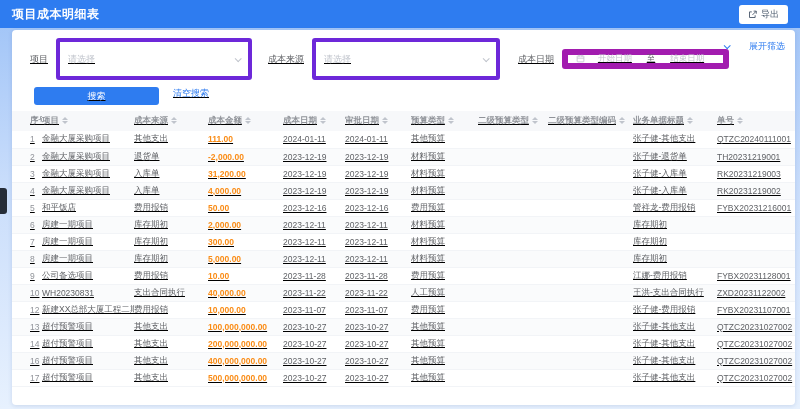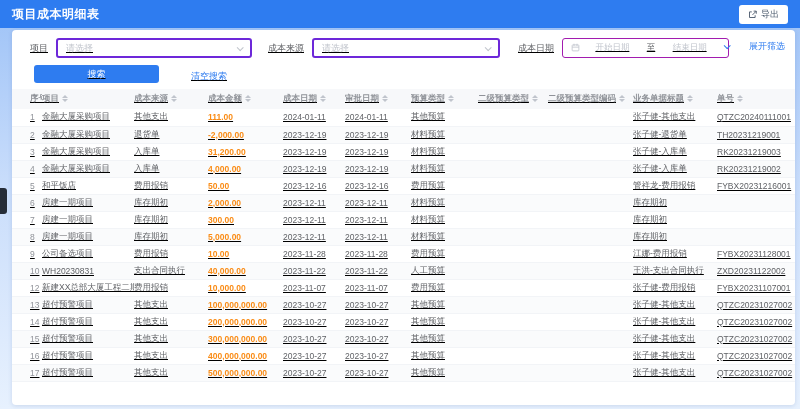--- a/index.html
+++ b/index.html
@@ -30,45 +30,45 @@
     box-shadow:0 1px 4px rgba(31,68,135,.15);
     text-decoration:underline;
   }
   
   .filter-row{
     display:flex; align-items:center; padding:8px 10px 0 18px;
     font-size:9px; color:#606266; position:relative;
   }
   .f-label{ margin-right:8px; white-space:nowrap; }
   .select{
-    height:20px; border:2px solid #6d28d9; border-radius:3px; background:#fff;
+    height:20px; border:4px solid #6d28d9; border-radius:3px; background:#fff;
     display:flex; align-items:center; justify-content:space-between;
-    padding:6px 8px; cursor:pointer;
+    padding:17px 8px; cursor:pointer;
   }
   .sel-project{ width:196px; margin-right:16px; }
   .sel-source{ width:188px; margin-right:18px; }
   .placeholder{ color:#c0c4cc; font-size:9px; }
   .chev{
     width:5px; height:5px; border-right:1px solid #c0c4cc; border-bottom:1px solid #c0c4cc;
     transform:rotate(45deg) translateY(-1px); display:inline-block; flex:none;
   }
   .daterange{
-    height:20px; width:167px; border:1px solid #a21caf; border-radius:3px; background:#fff;
+    height:20px; width:167px; border:6px solid #a21caf; border-radius:3px; background:#fff;
     display:flex; align-items:center; padding:0 8px; gap:2px;
   }
   .daterange .ph{ flex:1; text-align:center; color:#c0c4cc; font-size:8.5px; }
   .date-sep{ color:#606266; font-size:8.5px; padding:0 2px; }
   .expand-link{
     position:absolute; right:10px; top:10px;
     color:var(--primary,#2e7cf0); font-size:9px; cursor:pointer;
     display:inline-flex; align-items:center; gap:20px;
   }
   .expand-link .chev{ border-color:var(--primary,#2e7cf0); }
   
-  .btn-row{ display:flex; align-items:flex-end; margin:7px 0 0 22px; gap:32px; }
+  .btn-row{ display:flex; align-items:flex-start; margin:7px 0 0 22px; gap:14px; }
   .search-btn{
     width:125px; height:18px; background:var(--primary,#3d87f5); color:#fff;
     border:none; border-radius:3px; font-size:9px; cursor:pointer;
   }
   .clear-link{ color:var(--primary,#2e7cf0); font-size:9px; cursor:pointer; }
   
   table{ width:100%; border-collapse:collapse; table-layout:fixed; margin-top:6px; }
   th,td{
     text-align:left; font-weight:normal; white-space:nowrap; overflow:hidden;
     padding:0 4px 0 0; font-size:8.5px; color:#606266; height:17px;
@@ -373,33 +373,20 @@
           <td class="amount">200,000,000.00</td>
           <td>2023-10-27</td>
           <td>2023-10-27</td>
           <td>其他预算</td>
           <td></td>
           <td></td>
           <td>张子健-其他支出</td>
           <td>QTZC20231027002</td>
         </tr>
         <tr>
-          <td class="idx">15</td>
-          <td>超付预警项目</td>
-          <td>其他支出</td>
-          <td class="amount">300,000,000.00</td>
-          <td>2023-10-27</td>
-          <td>2023-10-27</td>
-          <td>其他预算</td>
-          <td></td>
-          <td></td>
-          <td>张子健-其他支出</td>
-          <td>QTZC20231027002</td>
-        </tr>
-        <tr>
           <td class="idx">16</td>
           <td>超付预警项目</td>
           <td>其他支出</td>
           <td class="amount">400,000,000.00</td>
           <td>2023-10-27</td>
           <td>2023-10-27</td>
           <td>其他预算</td>
           <td></td>
           <td></td>
           <td>张子健-其他支出</td>

